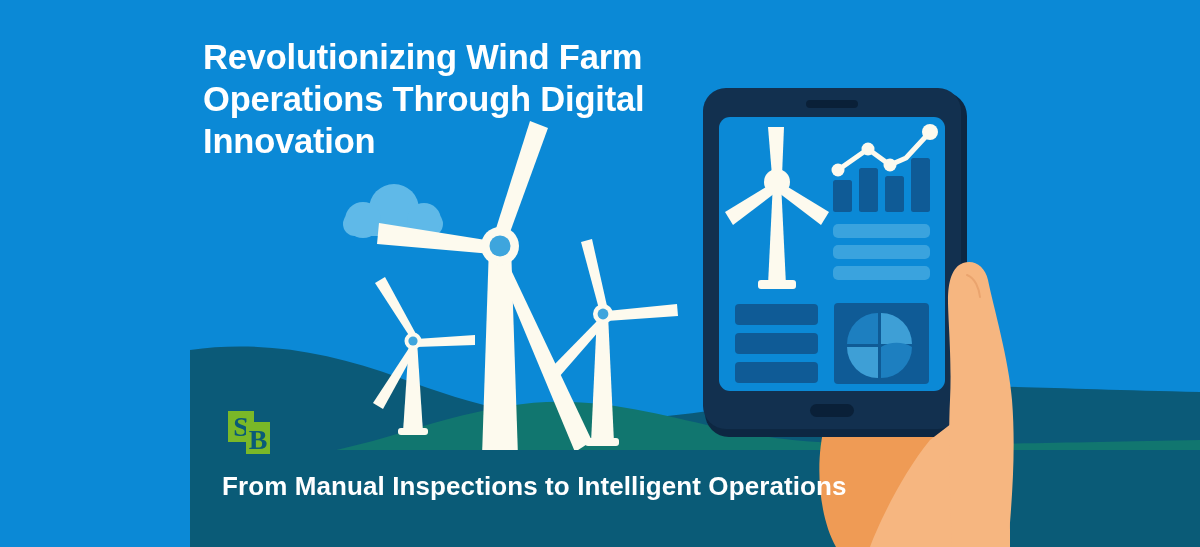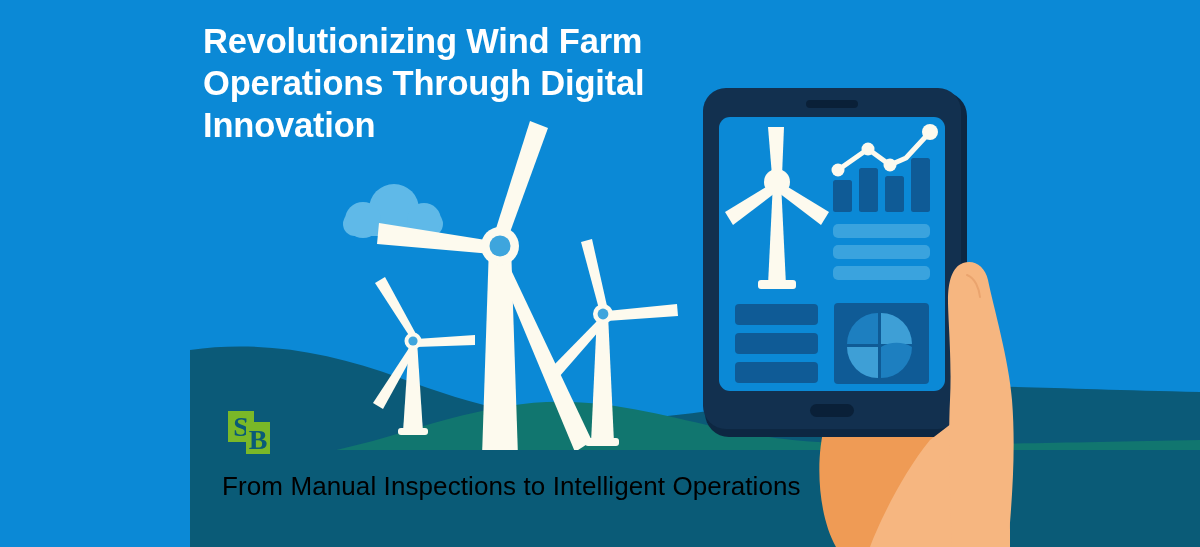--- a/index.html
+++ b/index.html
@@ -16,39 +16,39 @@
     background: #0b89d6;
     font-family: "Liberation Sans", sans-serif;
   }
   .layer { position: absolute; top: 0; left: 0; width: 1200px; height: 547px; }
   svg.layer { display: block; }
 
   
   #headline {
     position: absolute;
     left: 203px;
-    top: 20px;
+    top: 36px;
     width: 500px;
     color: #ffffff;
     font-size: 34.5px;
     line-height: 42px;
     font-weight: bold;
     letter-spacing: -0.2px;
     white-space: pre-line;
     z-index: 40;
   }
   
   #subtitle {
     position: absolute;
     left: 222px;
     top: 470px;
-    color: #000000;
+    color: #ffffff;
     font-size: 26px;
     line-height: 32px;
-    font-weight: normal;
+    font-weight: bold;
     letter-spacing: 0.1px;
     z-index: 40;
     white-space: nowrap;
   }
   
   #logo-wrap {
     position: absolute;
     left: 226px;
     top: 409px;
     width: 52px;

